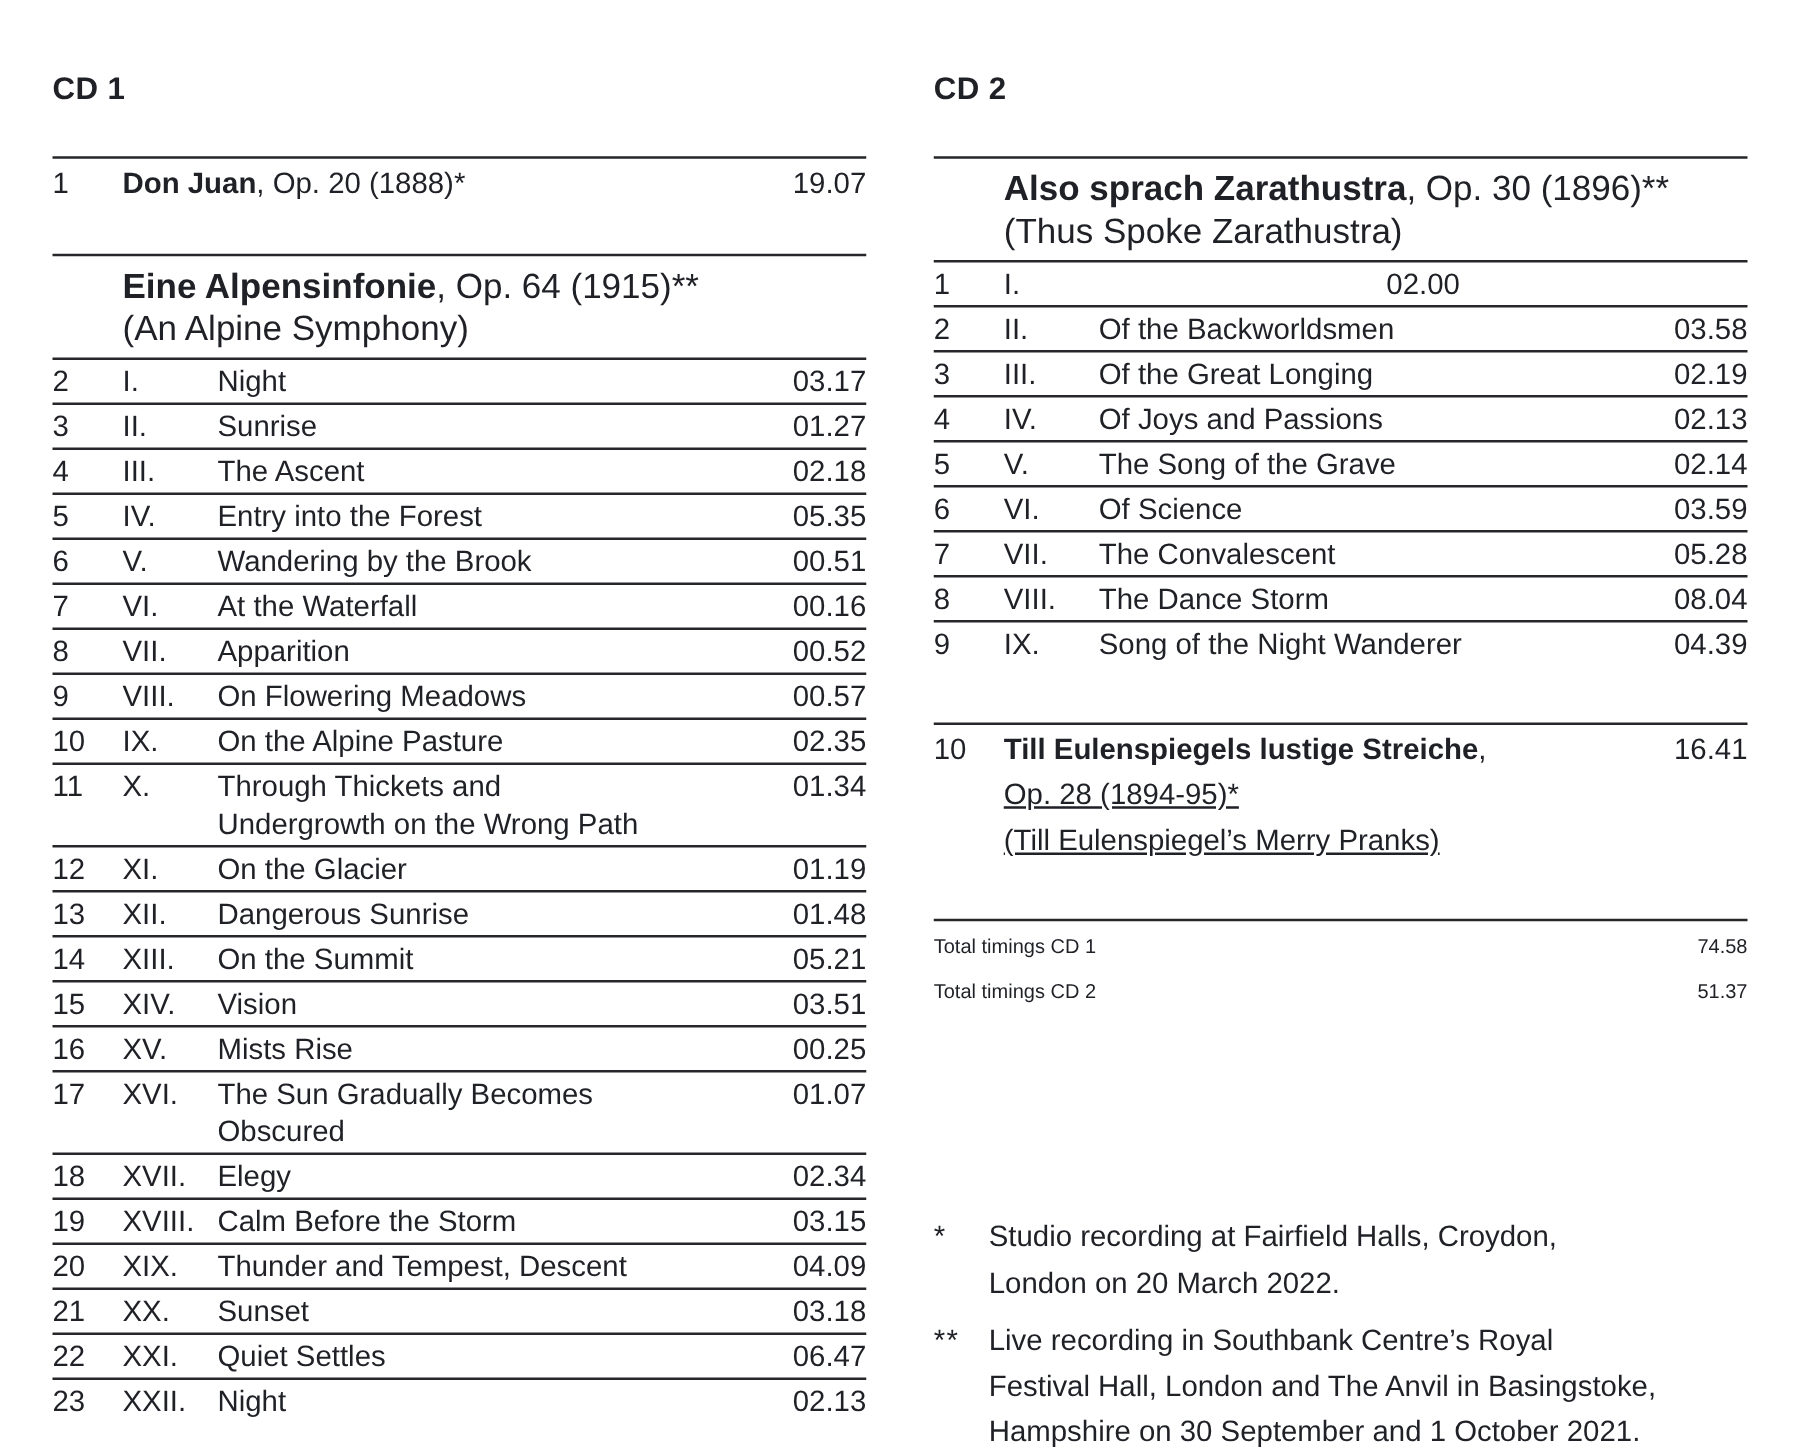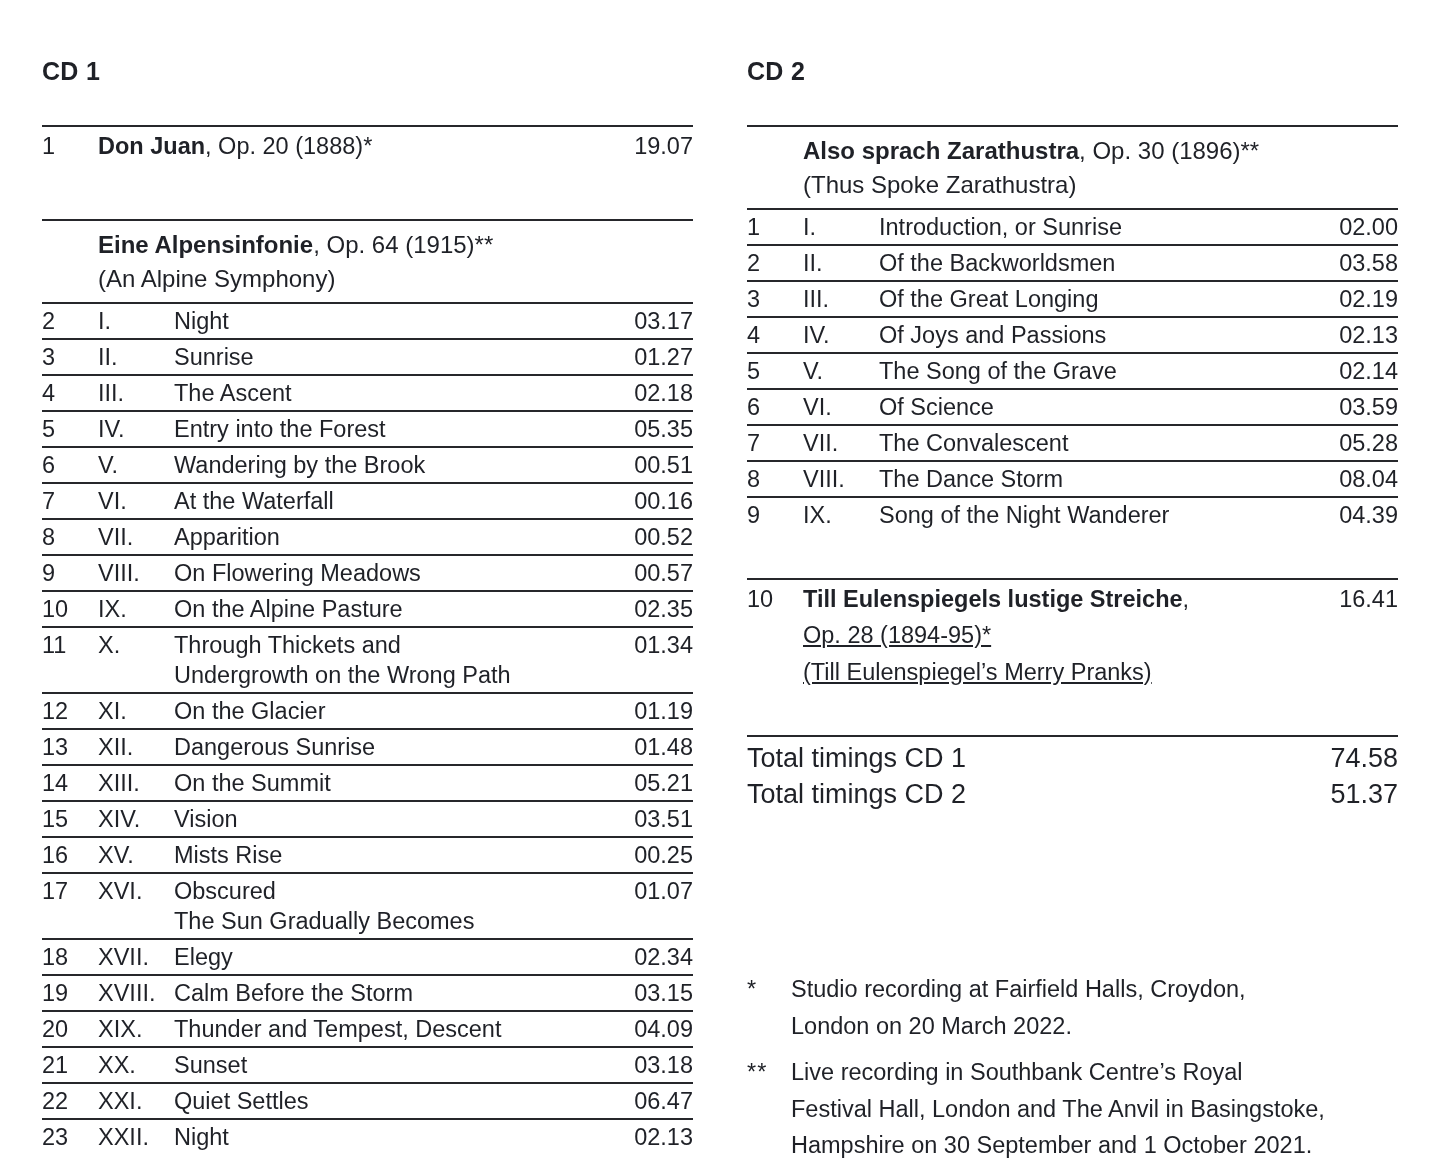--- a/index.html
+++ b/index.html
@@ -29,29 +29,29 @@
   .track .lines div{white-space:nowrap;}
 
   .work{
     display:grid;grid-template-columns:56px 1fr auto;
     padding:4px 0 2px;font-size:23.5px;line-height:31px;
   }
   .work.tall{padding-bottom:41px;}
   .work .extra-lines div{line-height:37px;white-space:nowrap;text-decoration:underline;}
   .work .extra-lines div:first-child{margin-top:2px;}
 
-  .work-header{padding:7px 0 6px 0;font-size:24px;line-height:34px;margin-top:16px;}
+  .work-header{padding:7px 0 6px 0;font-size:28px;line-height:34px;}
   .work-header .indent{margin-left:56px;}
 
   .b{font-weight:700;}
   .time{text-align:center;align-self:start;}
 
   .total{
     display:grid;grid-template-columns:1fr auto;
-    font-size:27px;line-height:36px;
+    font-size:16px;line-height:36px;
   }
   .total.first{padding-top:3px;}
 
   .footnotes{margin-top:159px;}
   .footnote{
     display:grid;grid-template-columns:44px 1fr;
     font-size:23.5px;line-height:36.5px;margin-bottom:10px;
   }
   .footnote .marker{letter-spacing:1px;}
   .footnote .fn-lines div{white-space:nowrap;}
@@ -194,22 +194,22 @@
     <div class="roman">XV.</div>
     <div class="lines">
           <div>Mists Rise</div>
         </div>
     <div class="time">00.25</div>
   </div>
       <div class="block track">
     <div class="num">17</div>
     <div class="roman">XVI.</div>
     <div class="lines">
+          <div>The Sun Gradually Becomes</div>
           <div>Obscured</div>
-          <div>The Sun Gradually Becomes</div>
         </div>
     <div class="time">01.07</div>
   </div>
       <div class="block track">
     <div class="num">18</div>
     <div class="roman">XVII.</div>
     <div class="lines">
           <div>Elegy</div>
         </div>
     <div class="time">02.34</div>
@@ -262,23 +262,20 @@
   <div class="blocks">
       <div class="block work-header">
     <div class="indent">
       <div><span class="b">Also sprach Zarathustra</span><span>, Op. 30 (1896)**</span></div>
       <div>(Thus Spoke Zarathustra)</div>
     </div>
   </div>
       <div class="block track">
     <div class="num">1</div>
     <div class="roman">I.</div>
-    <div class="lines">
-          <div>Introduction, or Sunrise</div>
-        </div>
     <div class="time">02.00</div>
   </div>
       <div class="block track">
     <div class="num">2</div>
     <div class="roman">II.</div>
     <div class="lines">
           <div>Of the Backworldsmen</div>
         </div>
     <div class="time">03.58</div>
   </div>

